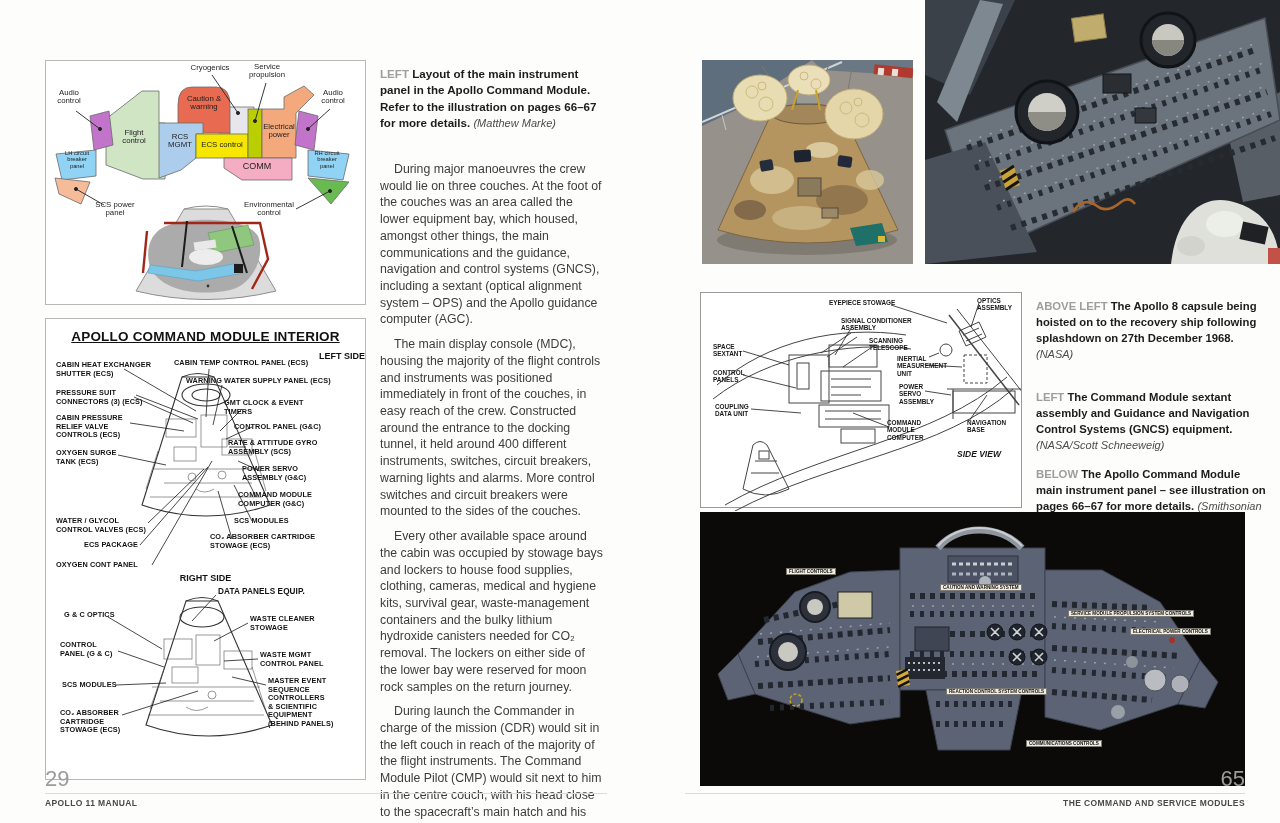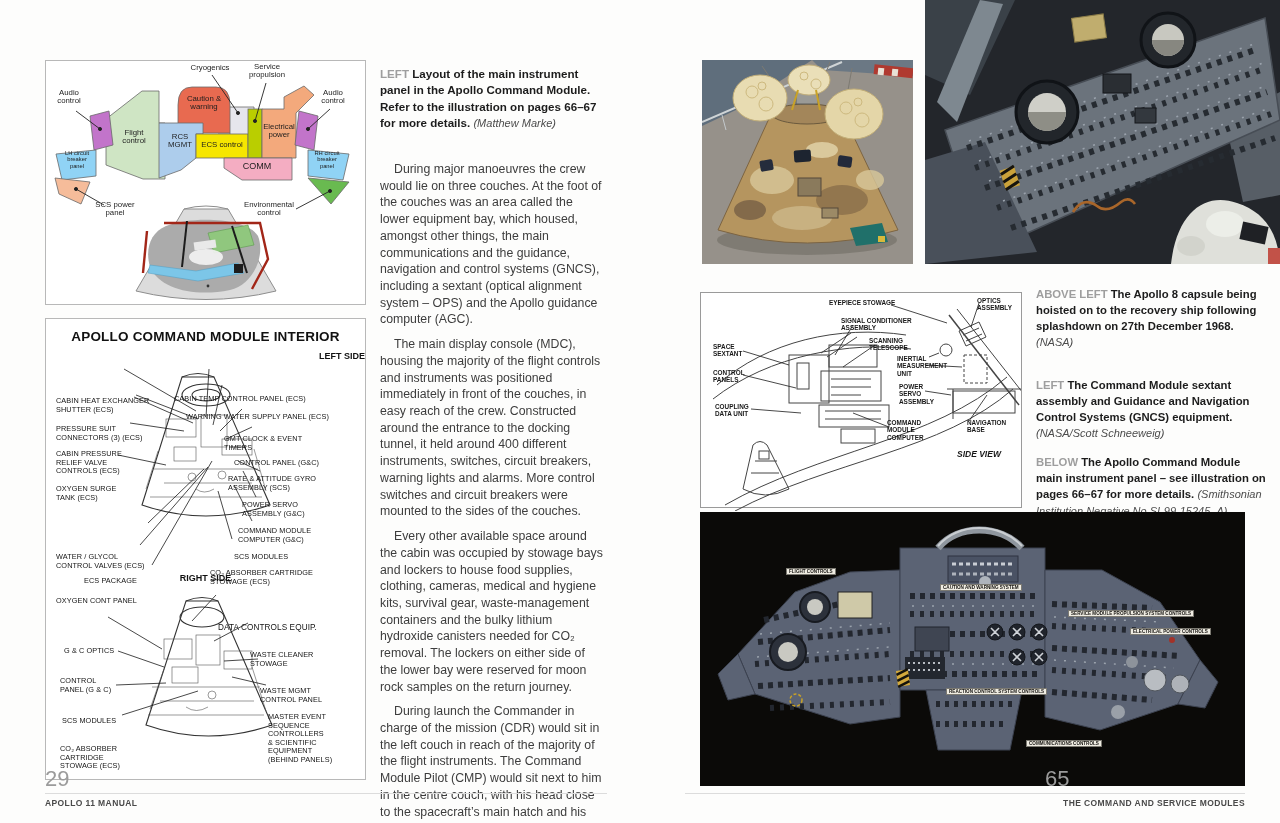--- a/index.html
+++ b/index.html
@@ -1,24 +1,24 @@
 <!DOCTYPE html>
 <html><head>
 <meta charset="utf-8">
 <style>
   html,body{margin:0;padding:0;}
   body{width:1280px;height:823px;position:relative;background:#fdfdfc;
        font-family:"Liberation Sans",sans-serif;overflow:hidden;}
   .abs{position:absolute;}
   .dbox{position:absolute;background:#fff;border:1px solid #b8b8b8;box-sizing:border-box;}
   
-  .dlabel{position:absolute;font-weight:normal;font-size:7.3px;line-height:1.18;color:#131313;
-          white-space:pre-line;letter-spacing:.1px;margin-top:36px;}
+  .dlabel{position:absolute;font-weight:bold;font-size:7.3px;line-height:1.18;color:#131313;
+          white-space:pre-line;letter-spacing:.1px;}
   .plabel{position:absolute;font-size:7.8px;line-height:1.08;color:#1d1d1d;white-space:pre-line;text-align:center;}
-  .dia-title{position:absolute;width:100%;text-align:center;font-weight:bold;font-size:13.5px;color:#111;letter-spacing:.2px;}
+  .dia-title{position:absolute;width:100%;text-align:center;font-weight:bold;font-size:13.5px;color:#111;letter-spacing:.2px;text-decoration:underline;}
   .dia-sub{position:absolute;width:100%;text-align:center;font-weight:bold;font-size:9px;color:#111;}
   
   .bodycol{position:absolute;color:#3d3d3d;font-size:12.3px;line-height:1.36;}
   .bodycol p{margin:8px;text-indent:14px;}
   .caption{font-size:11.6px;line-height:1.42;color:#1c1c1c;font-weight:bold;margin:0;}
   .cap-tag{color:#9e9e9e;font-weight:bold;}
   .cap-credit{color:#4c4c4c;font-style:italic;font-weight:normal;font-size:11px;}
   .cap-it{font-style:italic;}
   .capgap{height:13px;}
   
@@ -217,21 +217,21 @@
     <div class="dlabel" style="left:164px;top:214px;">CO₂ ABSORBER CARTRIDGE
 STOWAGE (ECS)</div>
 
     <div class="dlabel" style="left:18px;top:292px;">G &amp; C OPTICS</div>
     <div class="dlabel" style="left:14px;top:322px;">CONTROL
 PANEL (G &amp; C)</div>
     <div class="dlabel" style="left:16px;top:362px;">SCS MODULES</div>
     <div class="dlabel" style="left:14px;top:390px;">CO₂ ABSORBER
 CARTRIDGE
 STOWAGE (ECS)</div>
-    <div class="dlabel" style="left:172px;top:268px;font-size:8.2px;">DATA CONTROLS EQUIP.</div>
+    <div class="dlabel" style="left:172px;top:268px;font-size:8.2px;">DATA PANELS EQUIP.</div>
     <div class="dlabel" style="left:204px;top:296px;">WASTE CLEANER
 STOWAGE</div>
     <div class="dlabel" style="left:214px;top:332px;">WASTE MGMT
 CONTROL PANEL</div>
     <div class="dlabel" style="left:222px;top:358px;">MASTER EVENT
 SEQUENCE
 CONTROLLERS
 &amp; SCIENTIFIC
 EQUIPMENT
 (BEHIND PANELS)</div>
@@ -435,21 +435,21 @@
 ASSEMBLY</div>
     <div class="sxlabel" style="left:186px;top:126px;">COMMAND
 MODULE
 COMPUTER</div>
     <div class="sxlabel" style="left:266px;top:126px;">NAVIGATION
 BASE</div>
     <div class="sxside" style="left:256px;top:156px;">SIDE VIEW</div>
   </div>
 
   <div class="abs" style="left:396px;top:286px;width:232px;">
-    <p class="caption" style="font-size:11.3px;">
+    <p class="caption" style="font-size:11.3px;margin-top:12px;">
       <span class="cap-tag">ABOVE LEFT</span>
       <span>The Apollo 8 capsule being hoisted on to the recovery ship following splashdown on 27th December 1968.</span>
       <span class="cap-credit">(NASA)</span>
     </p>
     <div class="capgap"></div>
     <div class="capgap"></div>
     <p class="caption" style="font-size:11.3px;">
       <span class="cap-tag">LEFT</span>
       <span>The Command Module sextant assembly and Guidance and Navigation Control Systems (GNCS) equipment.</span>
       <span class="cap-credit">(NASA/Scott Schneeweig)</span>
@@ -545,16 +545,16 @@
       <circle cx="96" cy="188" r="6" fill="none" stroke="#c9a227" stroke-width="1.5" stroke-dasharray="3 2"></circle>
     </svg>
     <div class="chip" style="left:86px;top:56px;">FLIGHT CONTROLS</div>
     <div class="chip" style="left:240px;top:72px;">CAUTION AND WARNING SYSTEM</div>
     <div class="chip" style="left:368px;top:98px;">SERVICE MODULE PROPULSION SYSTEM CONTROLS</div>
     <div class="chip" style="left:430px;top:116px;">ELECTRICAL POWER CONTROLS</div>
     <div class="chip" style="left:246px;top:176px;">REACTION CONTROL SYSTEM CONTROLS</div>
     <div class="chip" style="left:326px;top:228px;">COMMUNICATIONS CONTROLS</div>
   </div>
 
-  <div class="pgnum" style="left:405px;top:766px;width:200px;text-align:left;">65</div>
+  <div class="pgnum" style="left:405px;top:766px;width:200px;text-align:right;">65</div>
   <div class="pgrule" style="left:45px;top:793px;width:560px;"></div>
   <div class="pglabel" style="left:365px;top:798px;width:240px;text-align:right;">THE COMMAND AND SERVICE MODULES</div>
 </div>
 
 </body></html>

